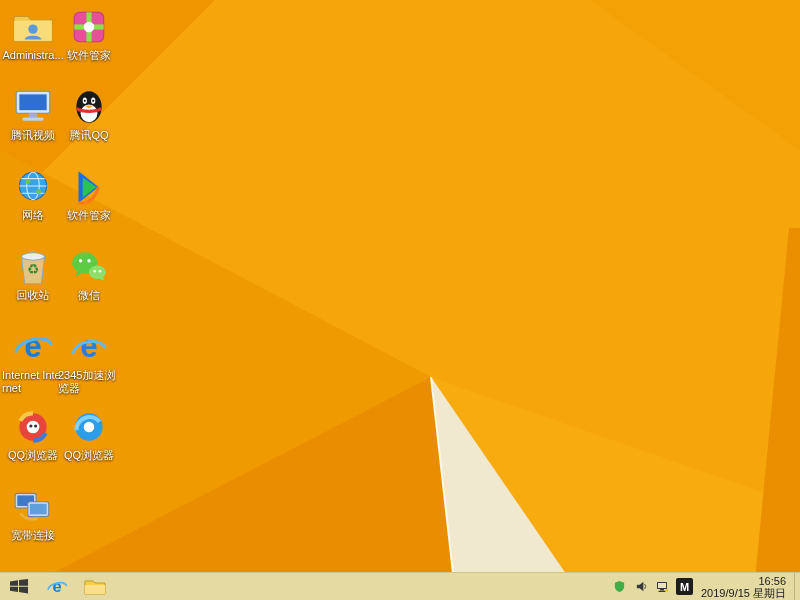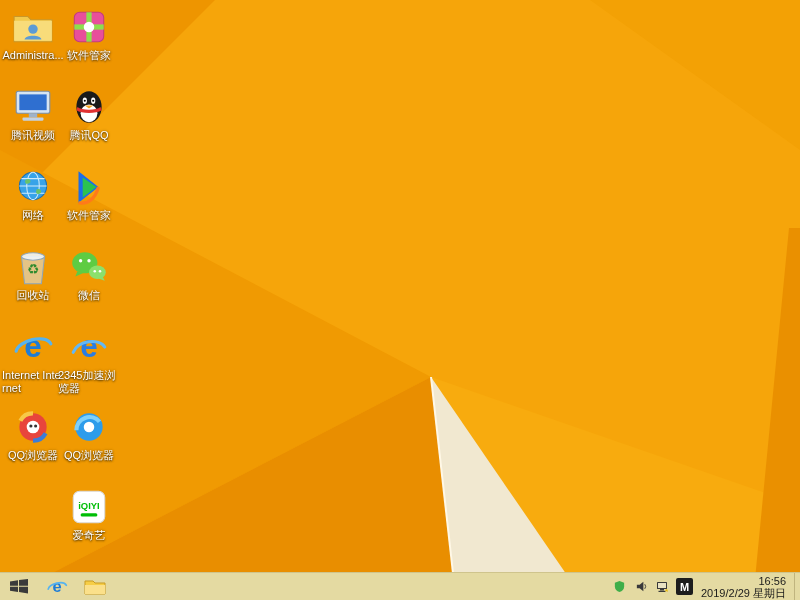--- a/index.html
+++ b/index.html
@@ -127,20 +127,32 @@
           <path d="M8 12a13 13 0 0 1 12-7" stroke="#F7C948" stroke-width="4" fill="none"></path>
           <path d="M32 24a13 13 0 0 1-12 7" stroke="#3B7DD8" stroke-width="4" fill="none"></path>
           <circle cx="20" cy="18" r="6" fill="#fff"></circle>
           <circle cx="18" cy="17" r="1.5" fill="#333"></circle>
             <circle cx="22.5" cy="17" r="1.5" fill="#333"></circle>
         </svg>
       </div>
       <div class="lbl">QQ浏览器</div>
     </div>
 
+    <div class="dicon">
+      <div class="art">
+        <svg viewBox="0 0 40 36">
+          <rect x="3" y="5" width="20" height="14" rx="2" fill="#CBD9EA" stroke="#70859C"></rect>
+          <rect x="5" y="7" width="16" height="10" fill="#3E79C8"></rect>
+          <rect x="15" y="13" width="20" height="14" rx="2" fill="#CBD9EA" stroke="#70859C"></rect>
+          <rect x="17" y="15" width="16" height="10" fill="#5FA0DC"></rect>
+          <path d="M8 24q6 8 16 5" stroke="#E8B23C" stroke-width="2.5" fill="none"></path>
+        </svg>
+      </div>
+      <div class="lbl">宽带连接</div>
+    </div>
 
   </div>
 
   <div class="icon-col col2">
 
     <div class="dicon">
       <div class="art">
         <svg viewBox="0 0 40 36">
           <rect x="6" y="4" width="28" height="28" rx="5" fill="#E84F9B" stroke="#C23B7F"></rect>
           <rect x="17.5" y="4" width="5" height="28" fill="#8CE04C"></rect>
@@ -208,30 +220,20 @@
       <div class="art">
         <svg viewBox="0 0 40 36">
           <circle cx="20" cy="18" r="13" fill="#2D9CEB"></circle>
           <path d="M8 21a12.5 12.5 0 0 1 22-8" stroke="#7FD0FA" stroke-width="4" fill="none"></path>
           <circle cx="20" cy="18" r="5" fill="#ffffff"></circle>
         </svg>
       </div>
       <div class="lbl">QQ浏览器</div>
     </div>
 
-    <div class="dicon">
-      <div class="art">
-        <svg viewBox="0 0 40 36">
-          <rect x="5" y="3" width="30" height="30" rx="6" fill="#ffffff" stroke="#DADADA"></rect>
-          <text x="20" y="20" font-size="9" font-weight="bold" fill="#00BE06" text-anchor="middle">iQIYI</text>
-          <rect x="12" y="24" width="16" height="3" rx="1.5" fill="#00BE06"></rect>
-        </svg>
-      </div>
-      <div class="lbl">爱奇艺</div>
-    </div>
 
   </div>
 
   <div class="taskbar">
 
     <button class="tb-btn">
       <svg width="20" height="17" viewBox="0 0 20 17">
         <path d="M1 3.6 9 2.3v5.4H1z" fill="#3A3A3A"></path>
         <path d="M10 2.1 19 .9v6.8h-9z" fill="#3A3A3A"></path>
         <path d="M1 8.7h8v5.4L1 12.8z" fill="#3A3A3A"></path>
@@ -270,19 +272,19 @@
           <rect x="1" y="2" width="10" height="7" rx="0.5" fill="#3A3A3A"></rect>
           <rect x="2" y="3" width="8" height="5" fill="#E9E2C2"></rect>
           <rect x="4" y="9" width="4" height="1.5" fill="#3A3A3A"></rect>
           <rect x="2.5" y="10.8" width="7" height="1.2" fill="#3A3A3A"></rect>
           <text x="9" y="13.5" font-size="8" fill="#E8B800" font-weight="bold">*</text>
         </svg>
       </div>
       <div class="ime-box">M</div>
       <div class="clock">
         <div>16:56</div>
-        <div>2019/2/29 星期日</div>
+        <div>2019/9/15 星期日</div>
       </div>
       <div class="show-desktop"></div>
     </div>
 
   </div>
 </div>
 
 </body></html>

